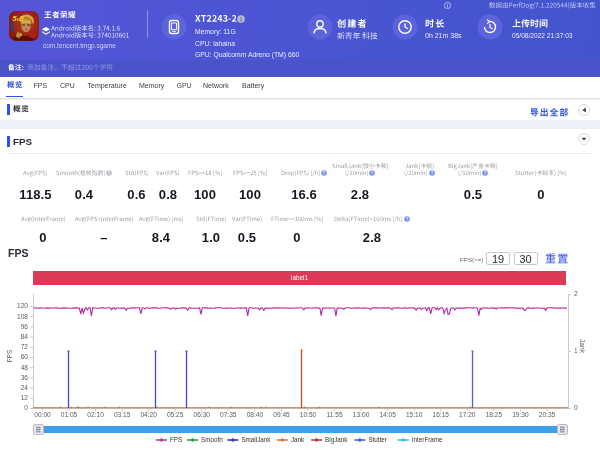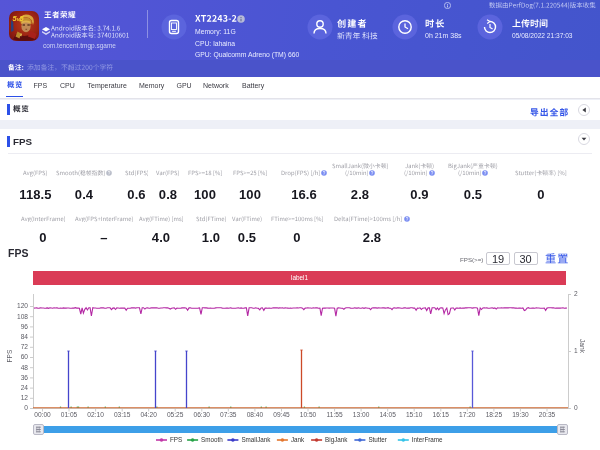--- a/index.html
+++ b/index.html
@@ -389,21 +389,20 @@
         <path transform="translate(4.31,5.07) scale(0.00590,-0.00590)" d="M88 0H490V76H343V733H273C233 710 186 693 121 681V623H252V76H88Z"></path>
         <path transform="translate(7.58,5.07) scale(0.00590,-0.00590)" d="M278 -13C417 -13 506 113 506 369C506 623 417 746 278 746C138 746 50 623 50 369C50 113 138 -13 278 -13ZM278 61C195 61 138 154 138 369C138 583 195 674 278 674C361 674 418 583 418 369C418 154 361 61 278 61Z"></path>
         <path transform="translate(10.86,5.07) scale(0.00590,-0.00590)" d="M92 0H184V394C233 450 279 477 320 477C389 477 421 434 421 332V0H512V394C563 450 607 477 649 477C718 477 750 434 750 332V0H841V344C841 482 788 557 677 557C610 557 554 514 497 453C475 517 431 557 347 557C282 557 226 516 178 464H176L167 543H92Z"></path>
         <path transform="translate(16.32,5.07) scale(0.00590,-0.00590)" d="M92 0H184V543H92ZM138 655C174 655 199 679 199 716C199 751 174 775 138 775C102 775 78 751 78 716C78 679 102 655 138 655Z"></path>
         <path transform="translate(17.94,5.07) scale(0.00590,-0.00590)" d="M92 0H184V394C238 449 276 477 332 477C404 477 435 434 435 332V0H526V344C526 482 474 557 360 557C286 557 229 516 178 464H176L167 543H92Z"></path>
         <path transform="translate(21.54,5.07) scale(0.00590,-0.00590)" d="M99 -196C191 -47 246 114 246 311C246 507 191 668 99 818L42 792C128 649 171 480 171 311C171 141 128 -29 42 -171Z"></path>
       </svg><span style="display:inline-block;vertical-align:top;margin-top:0.2px;margin-left:1px"><svg width="6" height="6">
           <circle cx="3" cy="3" r="2.8" fill="#7a8df2"></circle>
           <text x="3" y="4.6" font-size="4.6" fill="#fff" text-anchor="middle" font-family="Liberation Sans">?</text>
         </svg></span></div>
-    <div class="val" style="left:379.5px;top:187.0px">0.9</div>
     <div style="position:absolute;left:448.1px;top:163.4px;line-height:0"><svg width="49.7" height="6.6" fill="#9a9aa2">
         <path transform="translate(0.00,5.07) scale(0.00590,-0.00590)" d="M101 0H334C498 0 612 71 612 215C612 315 550 373 463 390V395C532 417 570 481 570 554C570 683 466 733 318 733H101ZM193 422V660H306C421 660 479 628 479 542C479 467 428 422 302 422ZM193 74V350H321C450 350 521 309 521 218C521 119 447 74 321 74Z"></path>
         <path transform="translate(3.88,5.07) scale(0.00590,-0.00590)" d="M92 0H184V543H92ZM138 655C174 655 199 679 199 716C199 751 174 775 138 775C102 775 78 751 78 716C78 679 102 655 138 655Z"></path>
         <path transform="translate(5.50,5.07) scale(0.00590,-0.00590)" d="M275 -250C443 -250 550 -163 550 -62C550 28 486 67 361 67H254C181 67 159 92 159 126C159 156 174 174 194 191C218 179 248 172 274 172C386 172 473 245 473 361C473 408 455 448 429 473H540V543H351C332 551 305 557 274 557C165 557 71 482 71 363C71 298 106 245 142 217V213C113 193 82 157 82 112C82 69 103 40 131 23V18C80 -13 51 -58 51 -105C51 -198 143 -250 275 -250ZM274 234C212 234 159 284 159 363C159 443 211 490 274 490C339 490 390 443 390 363C390 284 337 234 274 234ZM288 -187C189 -187 131 -150 131 -92C131 -61 147 -28 186 0C210 -6 236 -8 256 -8H350C422 -8 460 -26 460 -77C460 -133 393 -187 288 -187Z"></path>
         <path transform="translate(8.83,5.07) scale(0.00590,-0.00590)" d="M237 -13C380 -13 439 88 439 215V733H346V224C346 113 307 68 228 68C175 68 134 92 101 151L35 103C78 27 144 -13 237 -13Z"></path>
         <path transform="translate(11.98,5.07) scale(0.00590,-0.00590)" d="M217 -13C284 -13 345 22 397 65H400L408 0H483V334C483 469 428 557 295 557C207 557 131 518 82 486L117 423C160 452 217 481 280 481C369 481 392 414 392 344C161 318 59 259 59 141C59 43 126 -13 217 -13ZM243 61C189 61 147 85 147 147C147 217 209 262 392 283V132C339 85 295 61 243 61Z"></path>
         <path transform="translate(15.30,5.07) scale(0.00590,-0.00590)" d="M92 0H184V394C238 449 276 477 332 477C404 477 435 434 435 332V0H526V344C526 482 474 557 360 557C286 557 229 516 178 464H176L167 543H92Z"></path>
         <path transform="translate(18.90,5.07) scale(0.00590,-0.00590)" d="M92 0H182V143L284 262L443 0H542L337 324L518 543H416L186 257H182V796H92Z"></path>
         <path transform="translate(22.16,5.07) scale(0.00590,-0.00590)" d="M239 -196 295 -171C209 -29 168 141 168 311C168 480 209 649 295 792L239 818C147 668 92 507 92 311C92 114 147 -47 239 -196Z"></path>
         <path transform="translate(24.15,5.07) scale(0.00590,-0.00590)" d="M147 664C185 607 220 529 232 478L299 502C287 554 250 630 210 686ZM782 689C760 631 718 548 685 498L745 476C780 524 824 600 859 665ZM113 456V292C113 196 104 67 28 -28C44 -38 74 -66 87 -81C170 25 187 181 187 291V389H936V456H641V718H905V784H104V718H357V456ZM431 718H566V456H431Z"></path>
@@ -493,21 +492,21 @@
         <path transform="translate(15.24,5.07) scale(0.00590,-0.00590)" d="M253 0H346V655H568V733H31V655H253Z"></path>
         <path transform="translate(18.77,5.07) scale(0.00590,-0.00590)" d="M92 0H184V543H92ZM138 655C174 655 199 679 199 716C199 751 174 775 138 775C102 775 78 751 78 716C78 679 102 655 138 655Z"></path>
         <path transform="translate(20.40,5.07) scale(0.00590,-0.00590)" d="M92 0H184V394C233 450 279 477 320 477C389 477 421 434 421 332V0H512V394C563 450 607 477 649 477C718 477 750 434 750 332V0H841V344C841 482 788 557 677 557C610 557 554 514 497 453C475 517 431 557 347 557C282 557 226 516 178 464H176L167 543H92Z"></path>
         <path transform="translate(25.86,5.07) scale(0.00590,-0.00590)" d="M312 -13C385 -13 443 11 490 42L458 103C417 76 375 60 322 60C219 60 148 134 142 250H508C510 264 512 282 512 302C512 457 434 557 295 557C171 557 52 448 52 271C52 92 167 -13 312 -13ZM141 315C152 423 220 484 297 484C382 484 432 425 432 315Z"></path>
         <path transform="translate(29.13,5.07) scale(0.00590,-0.00590)" d="M99 -196C191 -47 246 114 246 311C246 507 191 668 99 818L42 792C128 649 171 480 171 311C171 141 128 -29 42 -171Z"></path>
         <path transform="translate(32.44,5.07) scale(0.00590,-0.00590)" d="M106 -170H304V-118H174V739H304V792H106Z"></path>
         <path transform="translate(34.44,5.07) scale(0.00590,-0.00590)" d="M92 0H184V394C233 450 279 477 320 477C389 477 421 434 421 332V0H512V394C563 450 607 477 649 477C718 477 750 434 750 332V0H841V344C841 482 788 557 677 557C610 557 554 514 497 453C475 517 431 557 347 557C282 557 226 516 178 464H176L167 543H92Z"></path>
         <path transform="translate(39.90,5.07) scale(0.00590,-0.00590)" d="M234 -13C362 -13 431 60 431 148C431 251 345 283 266 313C205 336 149 356 149 407C149 450 181 486 250 486C298 486 336 465 373 438L417 495C376 529 316 557 249 557C130 557 62 489 62 403C62 310 144 274 220 246C280 224 344 198 344 143C344 96 309 58 237 58C172 58 124 84 76 123L32 62C83 19 157 -13 234 -13Z"></path>
         <path transform="translate(42.66,5.07) scale(0.00590,-0.00590)" d="M34 -170H233V792H34V739H164V-118H34Z"></path>
       </svg></div>
-    <div class="val" style="left:121.0px;top:229.5px">4.0</div>
+    <div class="val" style="left:121.0px;top:229.5px">8.4</div>
     <div style="position:absolute;left:195.7px;top:215.7px;line-height:0;white-space:nowrap"><svg width="30.5" height="6.6" fill="#9a9aa2">
         <path transform="translate(0.00,5.07) scale(0.00590,-0.00590)" d="M304 -13C457 -13 553 79 553 195C553 304 487 354 402 391L298 436C241 460 176 487 176 559C176 624 230 665 313 665C381 665 435 639 480 597L528 656C477 709 400 746 313 746C180 746 82 665 82 552C82 445 163 393 231 364L336 318C406 287 459 263 459 187C459 116 402 68 305 68C229 68 155 104 103 159L48 95C111 29 200 -13 304 -13Z"></path>
         <path transform="translate(3.52,5.07) scale(0.00590,-0.00590)" d="M262 -13C296 -13 332 -3 363 7L345 76C327 68 303 61 283 61C220 61 199 99 199 165V469H347V543H199V696H123L113 543L27 538V469H108V168C108 59 147 -13 262 -13Z"></path>
         <path transform="translate(5.74,5.07) scale(0.00590,-0.00590)" d="M277 -13C342 -13 400 22 442 64H445L453 0H528V796H436V587L441 494C393 533 352 557 288 557C164 557 53 447 53 271C53 90 141 -13 277 -13ZM297 64C202 64 147 141 147 272C147 396 217 480 304 480C349 480 391 464 436 423V138C391 88 347 64 297 64Z"></path>
         <path transform="translate(9.40,5.07) scale(0.00590,-0.00590)" d="M239 -196 295 -171C209 -29 168 141 168 311C168 480 209 649 295 792L239 818C147 668 92 507 92 311C92 114 147 -47 239 -196Z"></path>
         <path transform="translate(11.39,5.07) scale(0.00590,-0.00590)" d="M101 0H193V329H473V407H193V655H523V733H101Z"></path>
         <path transform="translate(14.65,5.07) scale(0.00590,-0.00590)" d="M253 0H346V655H568V733H31V655H253Z"></path>
         <path transform="translate(18.18,5.07) scale(0.00590,-0.00590)" d="M92 0H184V543H92ZM138 655C174 655 199 679 199 716C199 751 174 775 138 775C102 775 78 751 78 716C78 679 102 655 138 655Z"></path>
         <path transform="translate(19.81,5.07) scale(0.00590,-0.00590)" d="M92 0H184V394C233 450 279 477 320 477C389 477 421 434 421 332V0H512V394C563 450 607 477 649 477C718 477 750 434 750 332V0H841V344C841 482 788 557 677 557C610 557 554 514 497 453C475 517 431 557 347 557C282 557 226 516 178 464H176L167 543H92Z"></path>
         <path transform="translate(25.27,5.07) scale(0.00590,-0.00590)" d="M312 -13C385 -13 443 11 490 42L458 103C417 76 375 60 322 60C219 60 148 134 142 250H508C510 264 512 282 512 302C512 457 434 557 295 557C171 557 52 448 52 271C52 92 167 -13 312 -13ZM141 315C152 423 220 484 297 484C382 484 432 425 432 315Z"></path>

